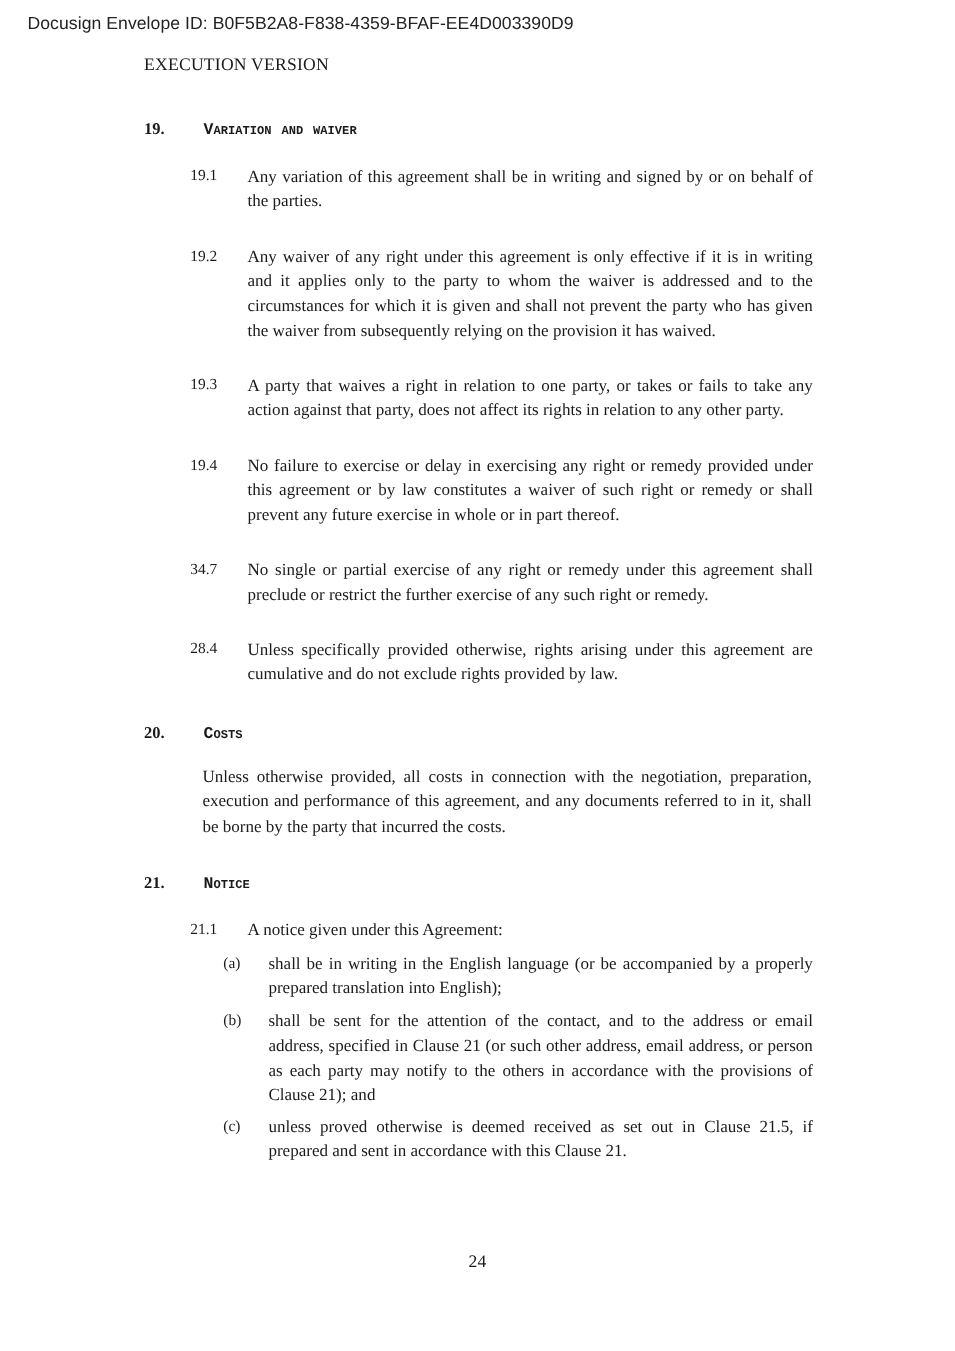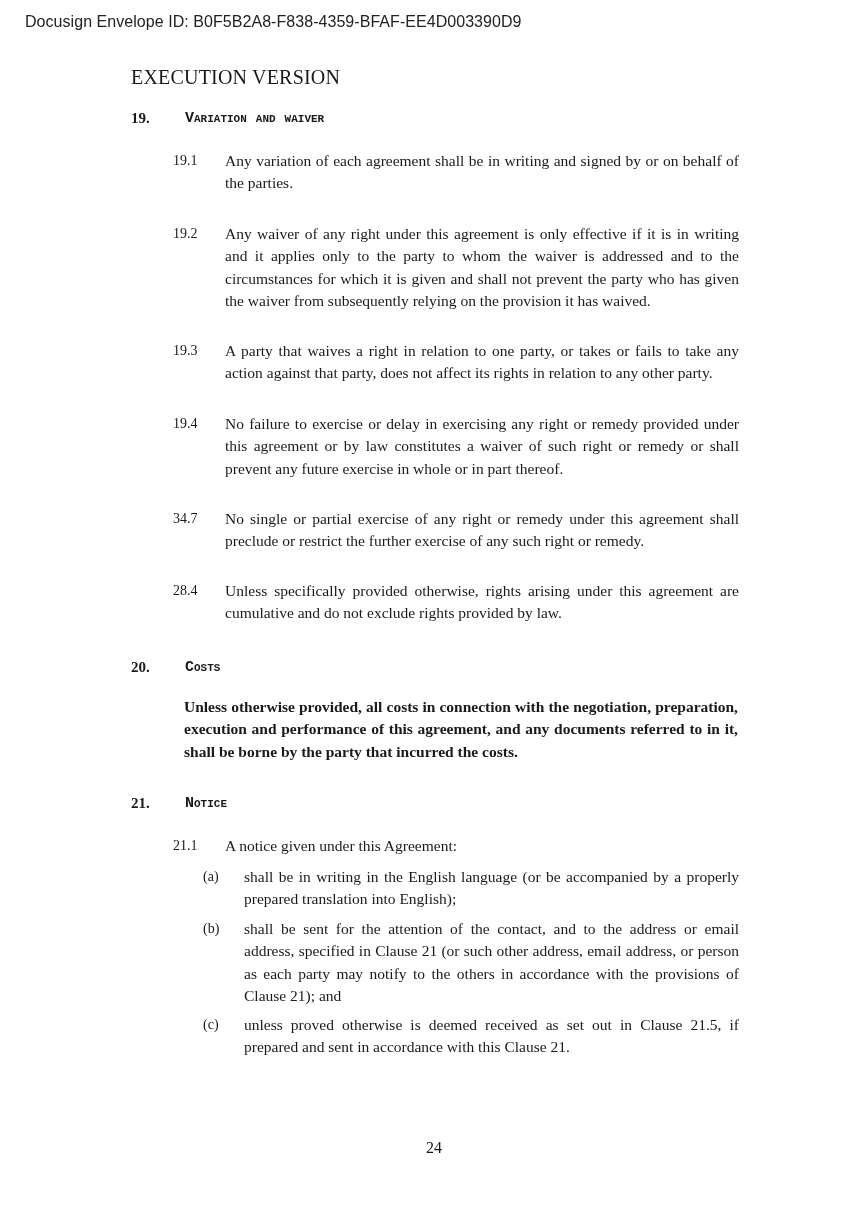--- a/index.html
+++ b/index.html
@@ -20,22 +20,22 @@
     left: 25px;
     top: 13px;
     font-family: "Liberation Sans", "DejaVu Sans", sans-serif;
     font-size: 16px;
     color: #222;
     letter-spacing: 0.05px;
   }
   .exec-version {
     position: absolute;
     left: 131px;
-    top: 66px;
-    font-size: 20px;
+    top: 51px;
+    font-size: 16px;
     letter-spacing: 0.2px;
   }
   .section-head {
     position: absolute;
     left: 131px;
     font-size: 15px;
     font-weight: bold;
   }
   .section-head .num {
     position: absolute;
@@ -71,21 +71,20 @@
     width: 514px;
     text-align: justify;
   }
   .para {
     position: absolute;
     left: 184px;
     width: 554px;
     font-size: 15.5px;
     line-height: 22.3px;
     text-align: justify;
-    font-weight: bold;
   }
   .sub {
     position: absolute;
     left: 203px;
     width: 536px;
     font-size: 15.5px;
     line-height: 22.3px;
   }
   .sub .snum {
     position: absolute;
@@ -116,21 +115,21 @@
 
 <div class="exec-version">EXECUTION VERSION</div>
 
 <div class="section-head" style="top:110px;">
   <span class="num">19.</span>
   <span class="title">Variation and waiver</span>
 </div>
 
 <div class="clause" style="top:150px;">
   <span class="cnum">19.1</span>
-  <span class="ctext">Any variation of each agreement shall be in writing and signed by or on behalf of the parties.</span>
+  <span class="ctext">Any variation of this agreement shall be in writing and signed by or on behalf of the parties.</span>
 </div>
 
 <div class="clause" style="top:223px;">
   <span class="cnum">19.2</span>
   <span class="ctext">Any waiver of any right under this agreement is only effective if it is in writing and it applies only to the party to whom the waiver is addressed and to the circumstances for which it is given and shall not prevent the party who has given the waiver from subsequently relying on the provision it has waived.</span>
 </div>
 
 <div class="clause" style="top:340px;">
   <span class="cnum">19.3</span>
   <span class="ctext">A party that waives a right in relation to one party, or takes or fails to take any action against that party, does not affect its rights in relation to any other party.</span>

